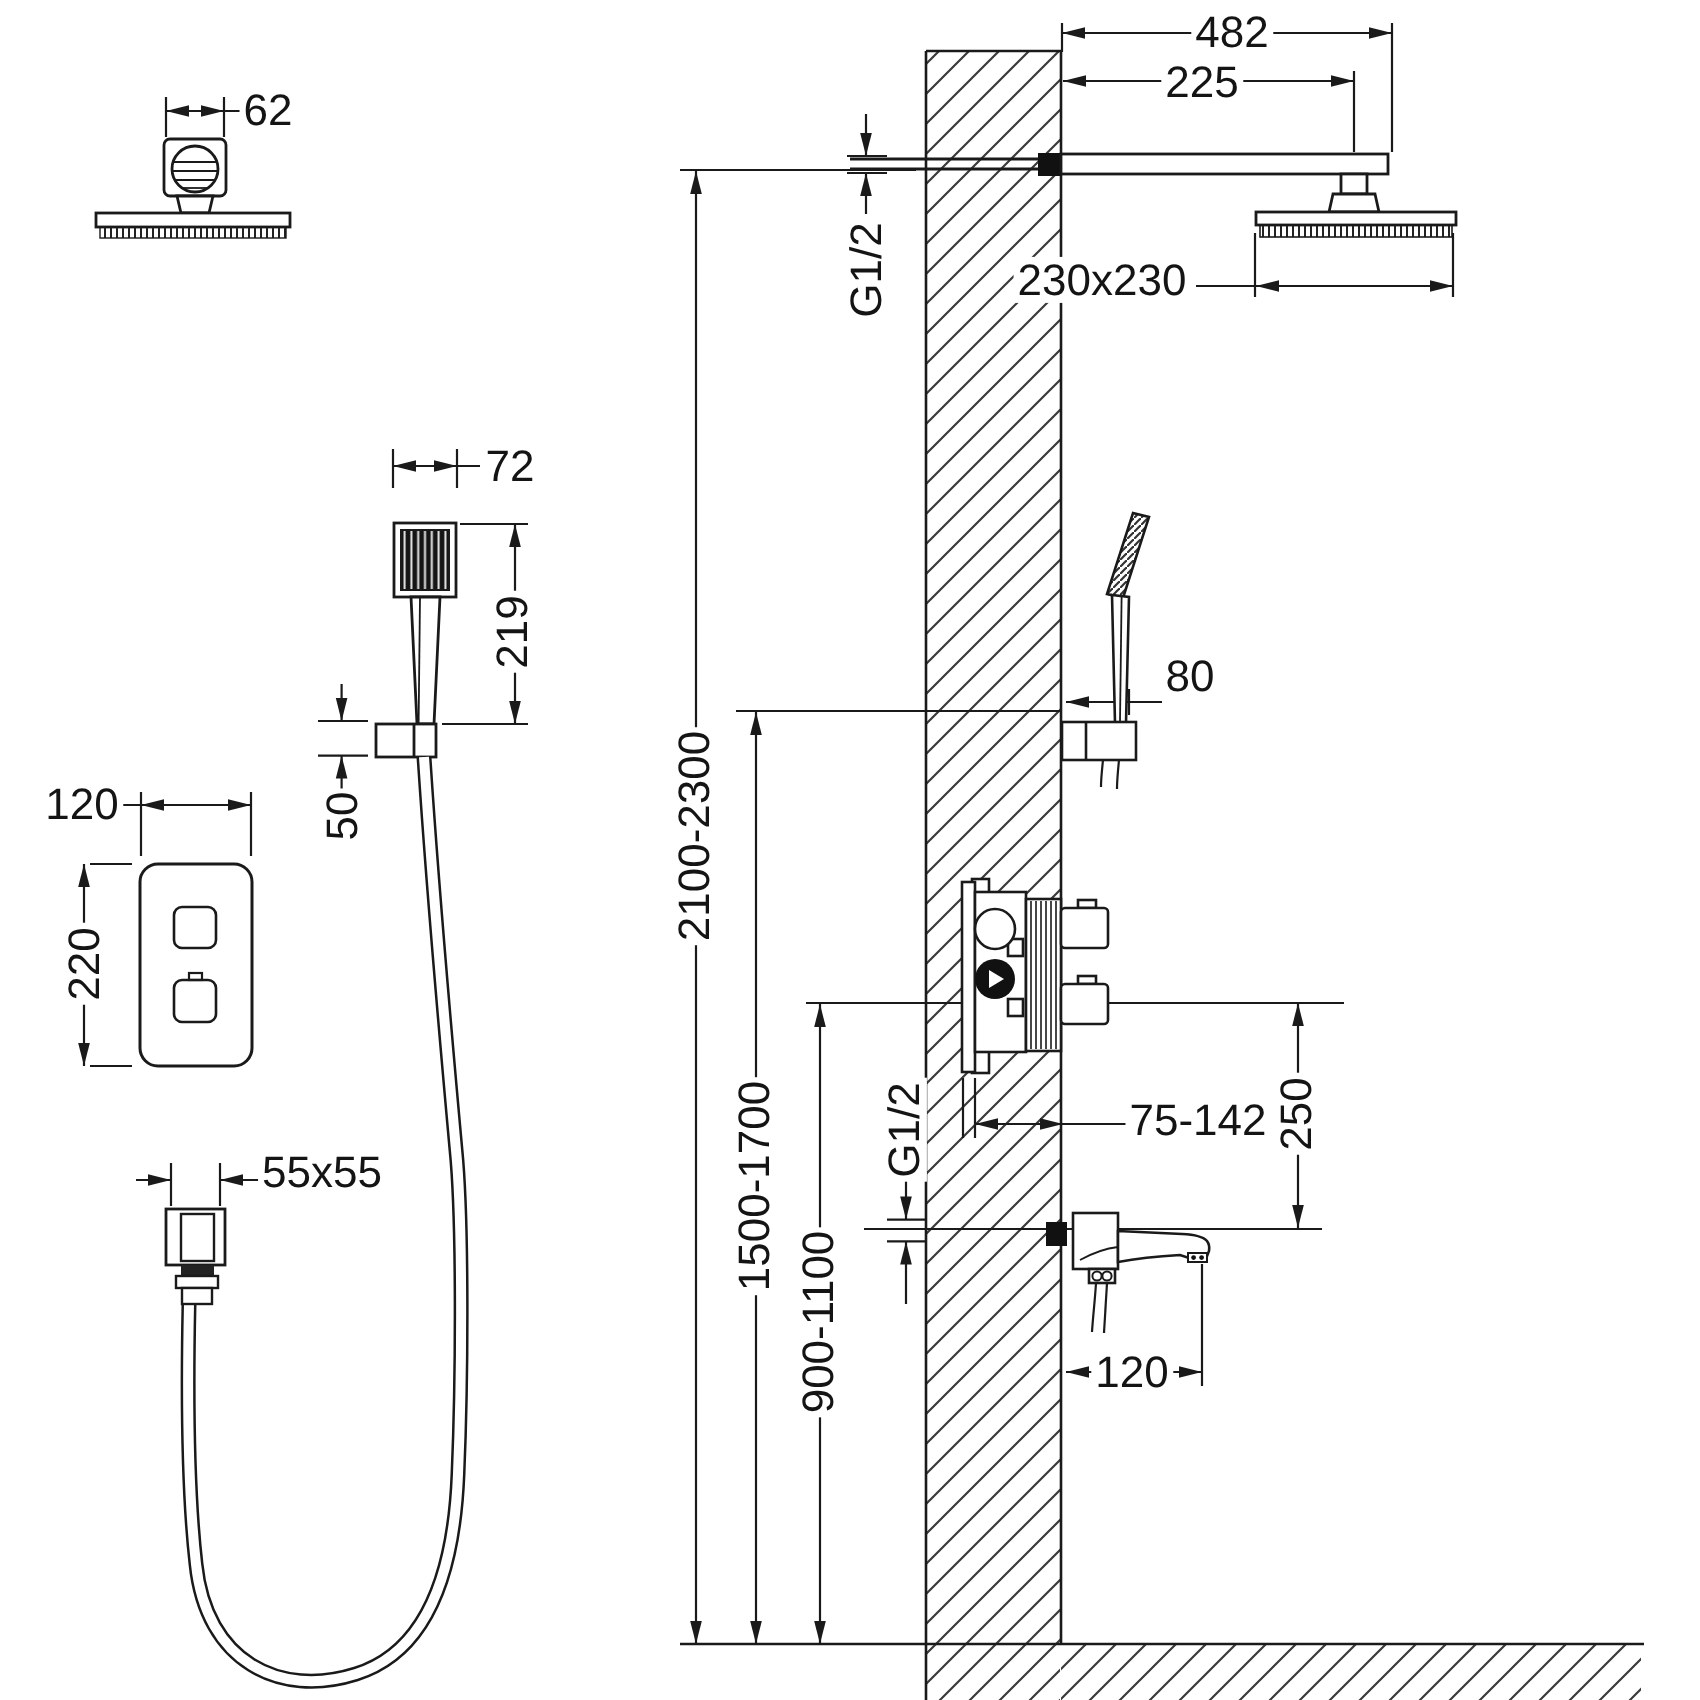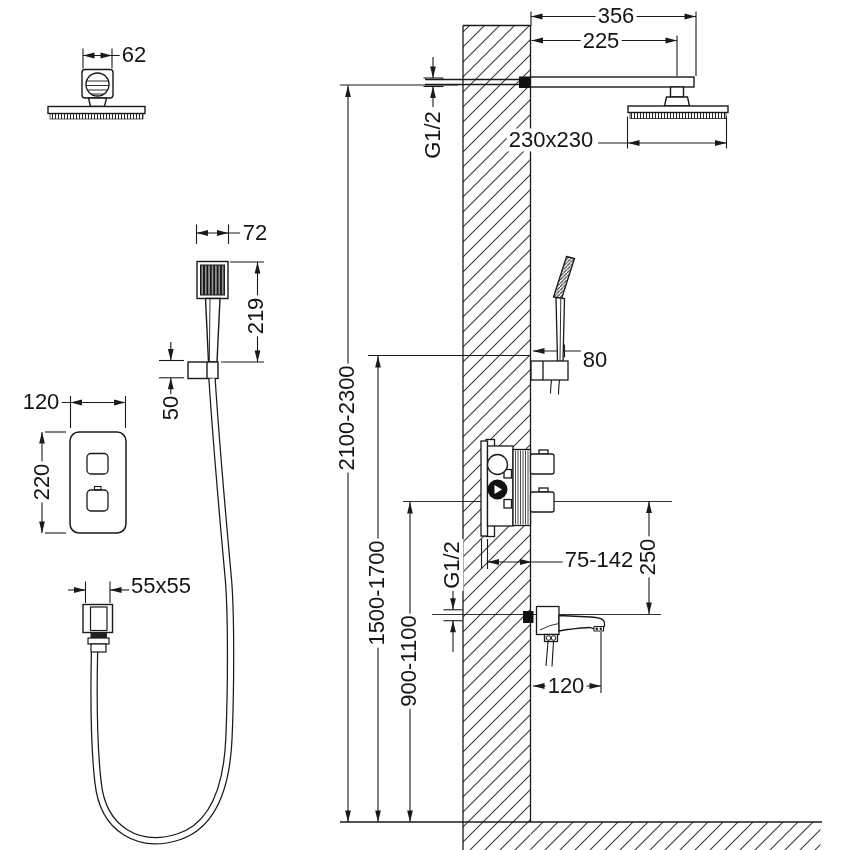--- a/index.html
+++ b/index.html
@@ -257,25 +257,25 @@
   </g>
 </svg>
 
 <div class="dim" style="left:134px;top:55px">62</div>
 <div class="dim" style="left:255px;top:233px">72</div>
 <div class="dim rot" style="left:256px;top:316px">219</div>
 <div class="dim rot" style="left:171px;top:408px">50</div>
 <div class="dim" style="left:41px;top:402px">120</div>
 <div class="dim rot" style="left:42px;top:482px">220</div>
 <div class="dim" style="left:161px;top:586px">55x55</div>
-<div class="dim" style="left:616px;top:16px">356</div>
+<div class="dim" style="left:616px;top:16px">482</div>
 <div class="dim" style="left:601px;top:41px">225</div>
 <div class="dim rot" style="left:433px;top:135px">G1/2</div>
 <div class="dim" style="left:551px;top:140px">230x230</div>
-<div class="dim" style="left:595px;top:360px">80</div>
+<div class="dim" style="left:595px;top:338px">80</div>
 <div class="dim rot" style="left:347px;top:418px">2100-2300</div>
 <div class="dim rot" style="left:377px;top:593px">1500-1700</div>
 <div class="dim rot" style="left:409px;top:661px">900-1100</div>
 <div class="dim" style="left:599px;top:560px">75-142</div>
 <div class="dim rot" style="left:648px;top:557px">250</div>
 <div class="dim rot" style="left:452px;top:565px">G1/2</div>
 <div class="dim" style="left:566px;top:686px">120</div>
 </div>
 
 </body></html>

